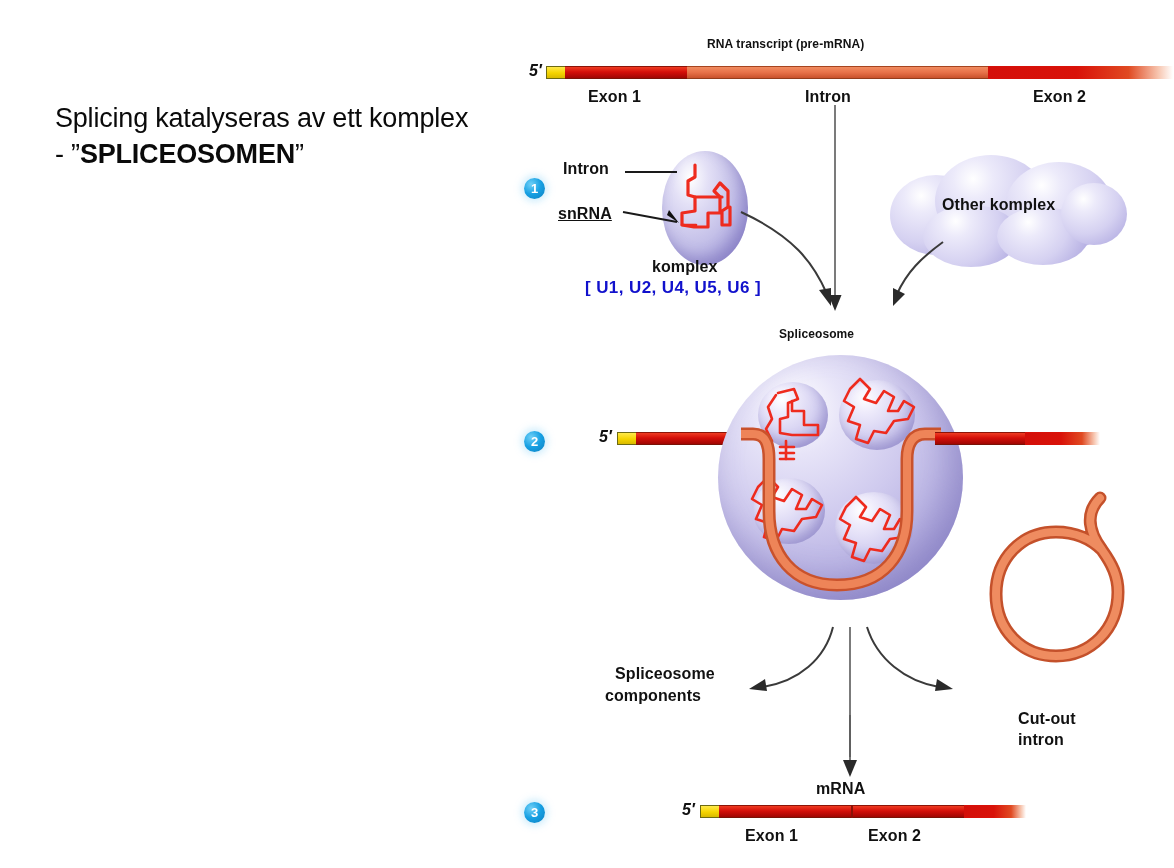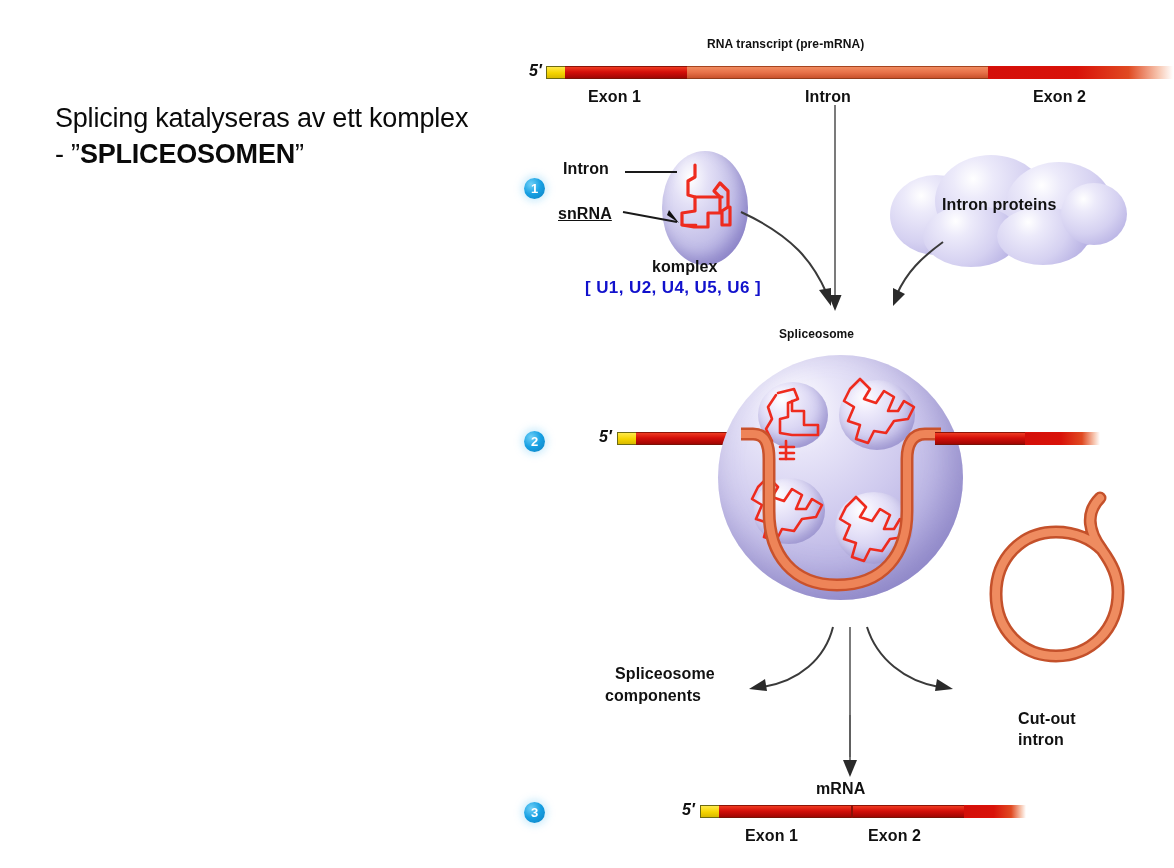--- a/index.html
+++ b/index.html
@@ -202,21 +202,21 @@
   <div class="bluelabel" style="left:80px; top:278px;">[ U1, U2, U4, U5, U6 ]</div>
 
   <div>
     <div class="cloud-lobe" style="left:385px; top:175px; width:92px; height:80px;"></div>
     <div class="cloud-lobe" style="left:430px; top:155px; width:112px; height:92px;"></div>
     <div class="cloud-lobe" style="left:500px; top:162px; width:108px; height:90px;"></div>
     <div class="cloud-lobe" style="left:418px; top:205px; width:96px; height:62px;"></div>
     <div class="cloud-lobe" style="left:492px; top:207px; width:92px; height:58px;"></div>
     <div class="cloud-lobe" style="left:556px; top:183px; width:66px; height:62px;"></div>
   </div>
-  <div class="figlabel f16" style="left:437px; top:196px; z-index:5;">Intron proteins</div>
+  <div class="figlabel f16" style="left:437px; top:196px; z-index:5;">Other komplex</div>
 
   <svg style="left:230px; top:210px;" width="220" height="110">
     <path class="curvearrow" d="M6,2 C58,26 78,52 92,84"></path>
     <polygon points="96,96 84,80 96,78" fill="#2a2a2a"></polygon>
     <path class="curvearrow" d="M208,32 C186,48 172,62 162,84"></path>
     <polygon points="158,96 158,78 170,84" fill="#2a2a2a"></polygon>
   </svg>
 
   <div class="figlabel f17" style="left:274px; top:327px;">Spliceosome</div>
 

